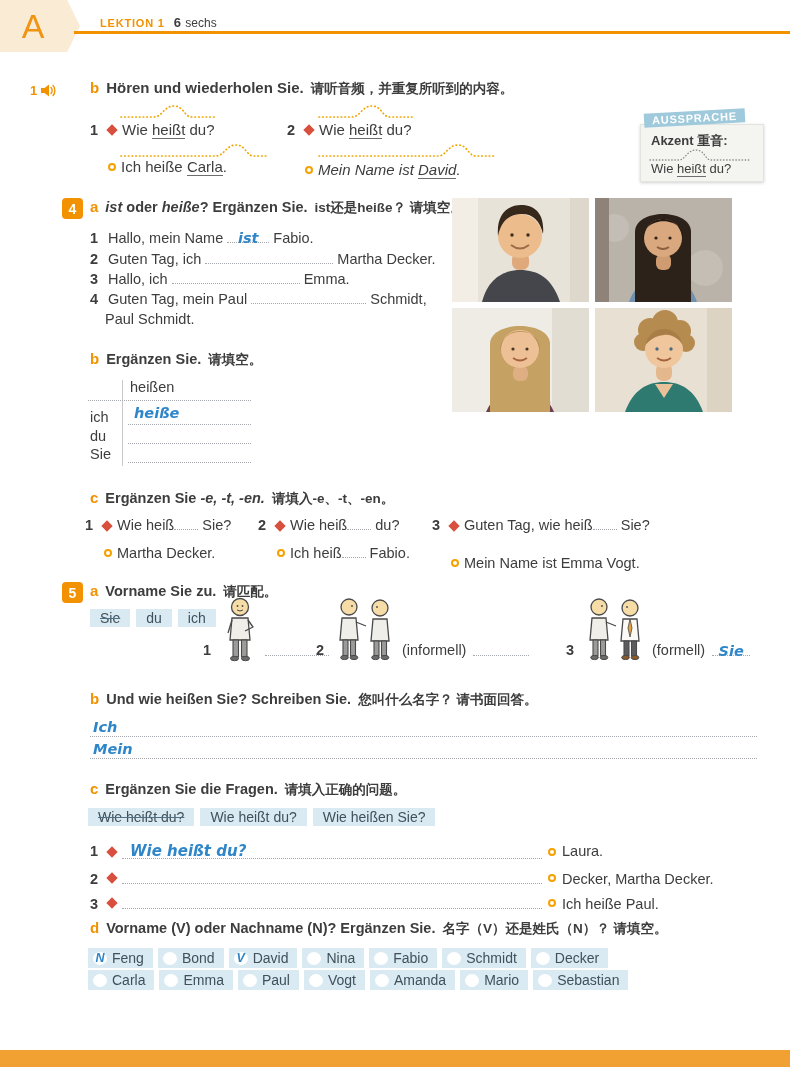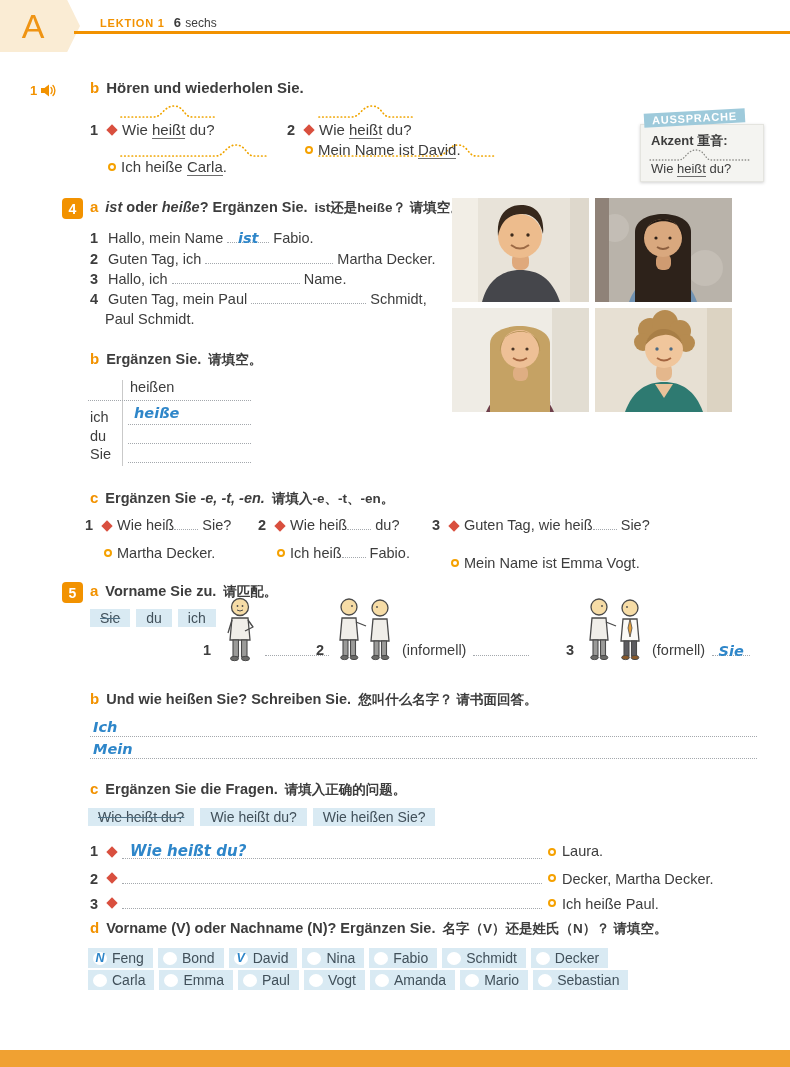--- a/index.html
+++ b/index.html
@@ -108,20 +108,21 @@
     <span style="color:#f29200;font-weight:bold;font-size:13px;">1</span>
     <svg width="16" height="13" viewBox="0 0 16 13">
       <polygon points="0,4 3.5,4 8,0.5 8,12.5 3.5,9 0,9" fill="#f29200"></polygon>
       <path d="M10,3.5 C11.5,5 11.5,8 10,9.5 M12,1.5 C14.5,4 14.5,9 12,11.5" stroke="#f29200" fill="none" stroke-width="1.4" stroke-linecap="round"></path>
     </svg>
   </div>
 
   <div class="sec-head" style="left:90px;top:79px;">
     <span class="sec-letter">b</span>
     <span class="t-de" style="font-size:15px;">Hören und wiederholen Sie.</span>
+    <span class="t-zh">请听音频，并重复所听到的内容。</span>
   </div>
 
   <svg class="curve" style="left:120px;top:101px;" width="96" height="20">
     <path d="M1,16 H34 C42,16 44,5 54,5 C64,5 64,16 72,16 H94" stroke="#f0a500" fill="none" stroke-width="1.7" stroke-dasharray="0.5 3.2" stroke-linecap="round"></path>
   </svg>
   <svg class="curve" style="left:318px;top:101px;" width="96" height="20">
     <path d="M1,16 H34 C42,16 44,5 54,5 C64,5 64,16 72,16 H94" stroke="#f0a500" fill="none" stroke-width="1.7" stroke-dasharray="0.5 3.2" stroke-linecap="round"></path>
   </svg>
   <svg class="curve" style="left:120px;top:140px;" width="150" height="20">
     <path d="M1,16 H96 C104,16 106,5 116,5 C126,5 126,16 134,16 H148" stroke="#f0a500" fill="none" stroke-width="1.7" stroke-dasharray="0.5 3.2" stroke-linecap="round"></path>
@@ -141,21 +142,21 @@
       <div class="txt" style="font-size:15px;"><span>Ich heiße </span><span class="u">Carla</span><span>.</span></div>
     </div>
   </div>
 
   <div style="position:absolute;left:287px;top:120px;">
     <div class="qa-q">
       <span class="num">2</span>
       <span class="diamond"></span>
       <div class="txt" style="font-size:15px;"><span>Wie </span><span class="u">heißt</span><span> du?</span></div>
     </div>
-    <div class="qa-a" style="margin-top:0;margin-left:18px;">
+    <div class="qa-a" style="margin-top:20px;margin-left:18px;font-style:italic;">
       <span class="ring"></span>
       <div class="txt" style="font-size:15px;"><span>Mein Name ist </span><span class="u">David</span><span>.</span></div>
     </div>
   </div>
 
   <div class="auss-box">
     <div class="auss-term">
       <span>Akzent</span> <span>重音:</span>
     </div>
     <svg class="curve" style="left:8px;top:22px;position:absolute;" width="104" height="16">
@@ -175,21 +176,21 @@
   <div class="row" style="position:absolute;left:90px;top:229px;">
     <span class="num">1</span>
     <div class="txt"><span>Hallo, mein Name </span><span class="fill" style="width:42px;"><span class="hand">ist</span></span><span> Fabio.</span></div>
   </div>
   <div class="row" style="position:absolute;left:90px;top:250px;">
     <span class="num">2</span>
     <div class="txt"><span>Guten Tag, ich </span><span class="fill" style="width:128px;"><span class="hand"></span></span><span> Martha Decker.</span></div>
   </div>
   <div class="row" style="position:absolute;left:90px;top:270px;">
     <span class="num">3</span>
-    <div class="txt"><span>Hallo, ich </span><span class="fill" style="width:128px;"><span class="hand"></span></span><span> Name.</span></div>
+    <div class="txt"><span>Hallo, ich </span><span class="fill" style="width:128px;"><span class="hand"></span></span><span> Emma.</span></div>
   </div>
   <div class="row" style="position:absolute;left:90px;top:290px;">
     <span class="num">4</span>
     <div class="txt"><span>Guten Tag, mein Paul </span><span class="fill" style="width:115px;"><span class="hand"></span></span><span> Schmidt,</span></div>
   </div>
   <div class="txt" style="position:absolute;left:105px;top:310px;">Paul Schmidt.</div>
 
   <div class="photos">
     <svg width="137" height="104" viewBox="0 0 137 104">
       <rect width="137" height="104" fill="#e8e3d9"></rect>

